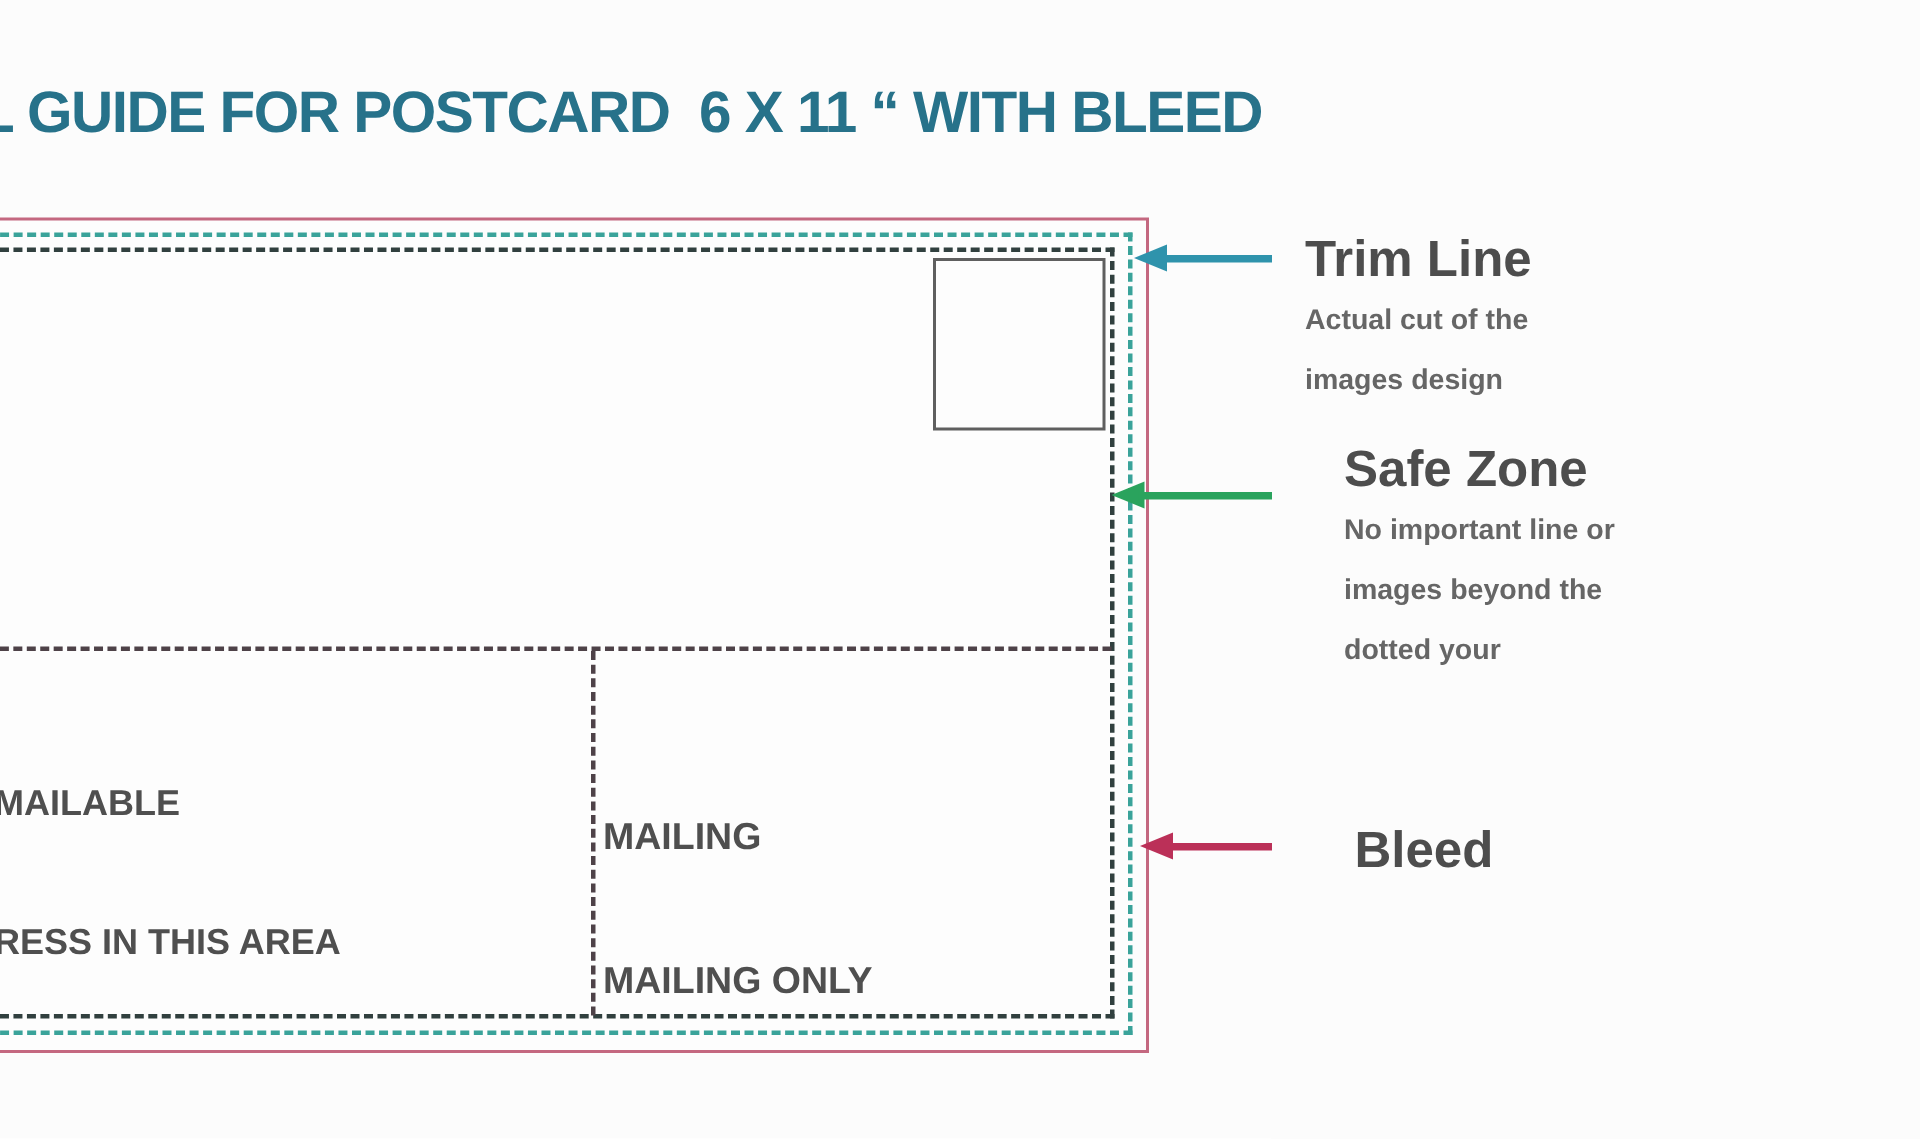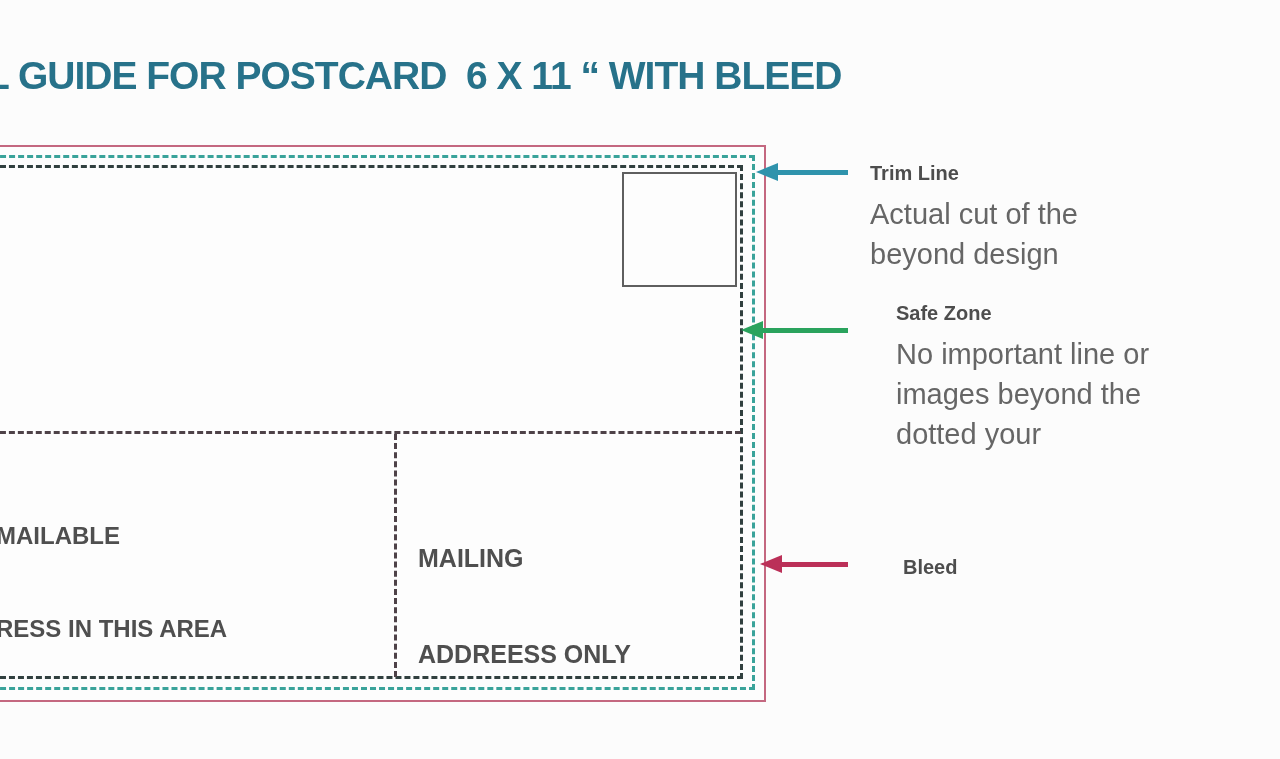--- a/index.html
+++ b/index.html
@@ -49,25 +49,25 @@
     border-top:3px dashed var(--divider);
   }
   .divider-v{
     position:absolute;left:404px;top:287px;width:0;height:243px;
     border-left:3px dashed var(--divider);
   }
   .addr{
     position:absolute;color:var(--address-text);font-weight:bold;white-space:pre;
   }
   .addr-left{left:6px;top:311px;font-size:24px;line-height:31px;}
-  .addr-right{left:428px;top:331px;font-size:25px;line-height:32px;}
+  .addr-right{left:412px;top:331px;font-size:25px;line-height:32px;}
   
   .note{position:absolute;left:870px;width:400px;}
-  .note .head{font-size:20px;line-height:42px;font-weight:bold;color:var(--heading-text);}
-  .note .line{font-size:29px;line-height:40px;font-weight:normal;color:var(--body-text);}
+  .note .head{font-size:34px;line-height:42px;font-weight:bold;color:var(--heading-text);}
+  .note .line{font-size:19px;line-height:40px;font-weight:bold;color:var(--body-text);}
   .note-trim{top:152px;}
   .note-safe{top:292px;margin-left:26px;}
   .note-bleed{top:546px;margin-left:33px;}
   .arrow{position:absolute;height:18px;}
   .arrow::before{
     content:"";position:absolute;left:0;top:0;width:0;height:0;
     border-top:9px solid transparent;border-bottom:9px solid transparent;
     border-right:22px solid currentColor;
   }
   .arrow::after{
@@ -92,32 +92,32 @@
     <div class="divider-h"></div>
     <div class="divider-v"></div>
 
     <div class="addr addr-left">
       <div>MAILABLE</div>
       <div>RESS IN THIS AREA</div>
     </div>
 
     <div class="addr addr-right">
       <div>MAILING</div>
-      <div>ADDREESS ONLY</div>
+      <div>MAILING ONLY</div>
     </div>
   </div>
 
   <div class="arrow arrow-trim"></div>
   <div class="arrow arrow-safe"></div>
   <div class="arrow arrow-bleed"></div>
 
   <div class="note note-trim">
     <div class="head">Trim Line</div>
     <div class="line">Actual cut of the</div>
-    <div class="line">beyond design</div>
+    <div class="line">images design</div>
   </div>
 
   <div class="note note-safe">
     <div class="head">Safe Zone</div>
     <div class="line">No important line or</div>
     <div class="line">images beyond the</div>
     <div class="line">dotted your</div>
   </div>
 
   <div class="note note-bleed">

